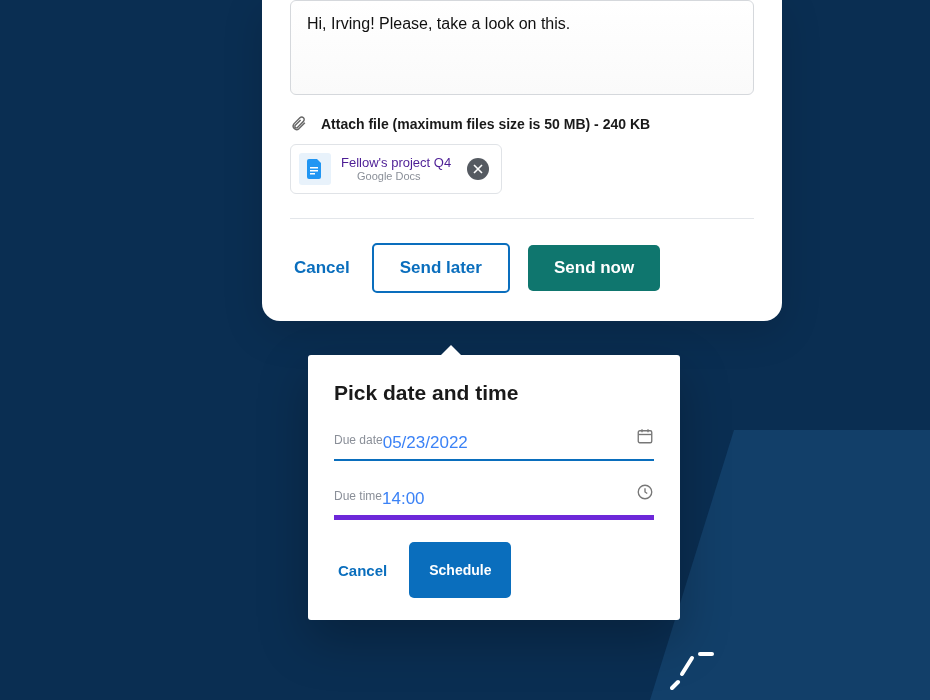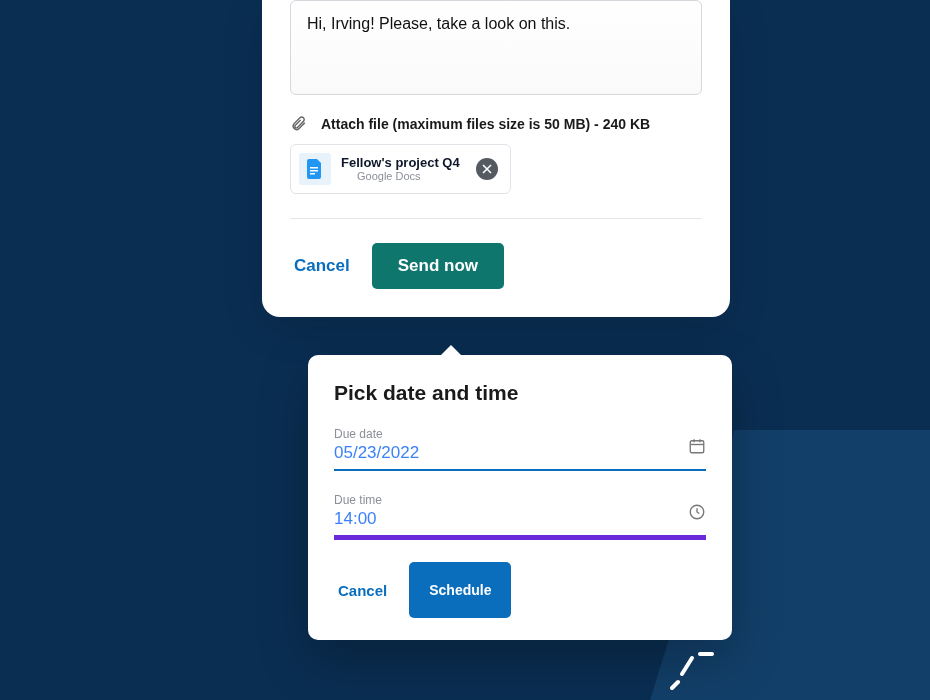--- a/index.html
+++ b/index.html
@@ -17,21 +17,21 @@
       top: 430px;
       width: 280px;
       height: 270px;
       background: #123f69;
       clip-path: polygon(30% 0%, 100% 0%, 100% 100%, 0% 100%);
     }
     .main-card {
       position: absolute;
       left: 262px;
       top: 0;
-      width: 468px;
+      width: 520px;
       background: #ffffff;
       border-radius: 0 0 18px 18px;
       padding: 0 28px 28px 28px;
       box-shadow: 0 10px 40px rgba(0,0,0,0.15);
     }
     .message-box {
       border: 1px solid #d5d8dc;
       border-radius: 6px;
       padding: 14px 16px 28px 16px;
       background: linear-gradient(to bottom, #ffffff, #fafafa);
@@ -62,21 +62,21 @@
     .file-icon {
       width: 32px;
       height: 32px;
       background: #e8f2fb;
       border-radius: 3px;
       display: flex;
       align-items: center;
       justify-content: center;
     }
     .file-meta { display: flex; flex-direction: column; line-height: 1.2; }
-    .file-name { font-size: 13px; font-weight: 700; color: #0f172a; }
+    .file-name { font-size: 13px; font-weight: 400; color: #4c1d95; }
     .file-type { font-size: 11px; color: #8a8f98; margin-left: 16px; }
     .file-remove {
       width: 22px; height: 22px; border-radius: 50%;
       background: #555a61; display:flex; align-items:center; justify-content:center;
       margin-left: 6px; cursor: pointer;
     }
     .divider {
       border: none;
       border-top: 1px solid #e3e6ea;
       margin-top: 24px;
@@ -108,23 +108,23 @@
       background: #fff;
     }
     .btn-primary {
       background: #0f766e;
       color: #fff;
     }
     .popover {
       position: absolute;
       left: 308px;
       top: 355px;
-      width: 424px;
+      width: 372px;
       background: #fff;
-      border-radius: 10px;
+      border-radius: 3px;
       padding: 26px 26px 22px 26px;
       box-shadow: 0 20px 50px rgba(0,0,0,0.25);
     }
     .popover::before {
       content: "";
       position: absolute;
       top: -10px;
       left: 132px;
       width: 0; height: 0;
       border-left: 11px solid transparent;
@@ -139,21 +139,21 @@
     }
     .field {
       border-bottom: 5px solid #6d28d9;
       padding-bottom: 6px;
       margin-bottom: 22px;
       display: flex;
       align-items: flex-end;
       justify-content: space-between;
     }
     .field.active { border-bottom: 2px solid #0a6ebd; }
-    .field-inner { display: flex; flex-direction: column; }
+    .field-inner { display: flex; flex-direction: row; }
     .field-label { font-size: 12px; color: #8a8f98; margin-bottom: 2px; }
     .field-value { font-size: 17px; color: #3b82f6; }
     .field-icon { margin-bottom: 4px; }
     .popover-actions {
       display: flex;
       align-items: center;
       gap: 18px;
       margin-top: 4px;
     }
     .btn-primary-sm {
@@ -206,20 +206,21 @@
       <svg width="10" height="10" viewBox="0 0 10 10">
           <path stroke="#fff" stroke-width="1.6" d="M1 1l8 8M9 1l-8 8"></path>
         </svg>
     </div>
   </div>
 
   <hr class="divider">
 
   <div class="button-row">
     <span class="btn-text">Cancel</span>
+    <button class="btn btn-outline">Send later</button>
     <button class="btn btn-primary">Send now</button>
   </div>
 </div>
 
 <div class="popover">
   <div class="popover-title">Pick date and time</div>
 
   <div class="field active">
     <div class="field-inner">
       <span class="field-label">Due date</span>

